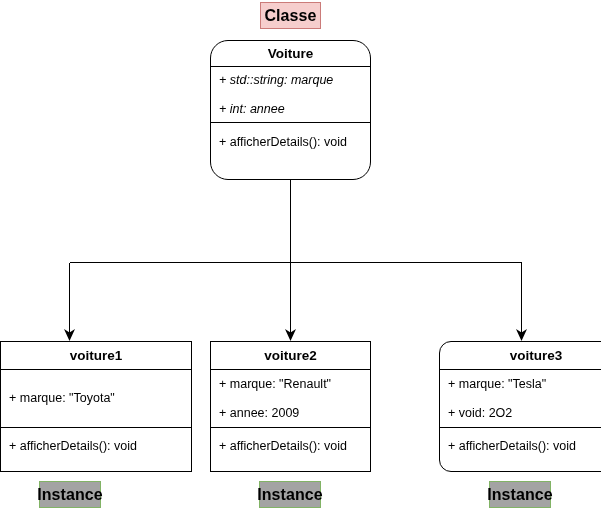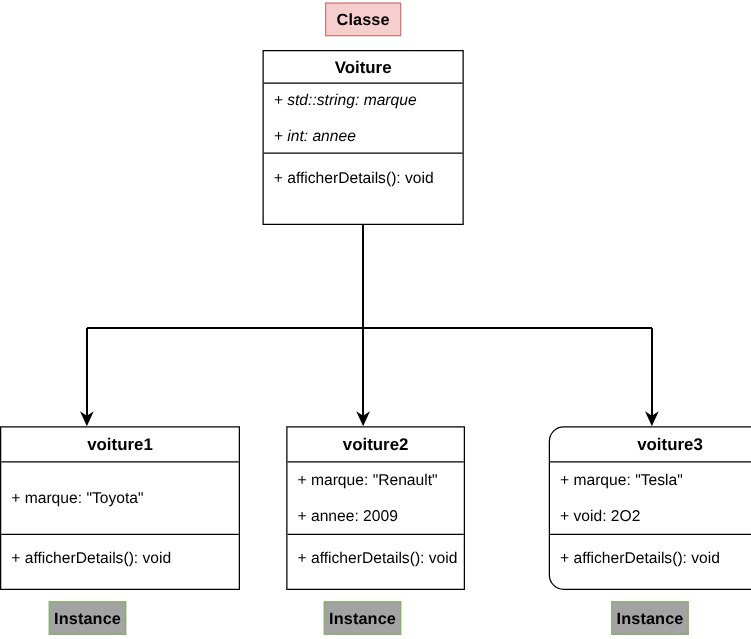--- a/index.html
+++ b/index.html
@@ -19,21 +19,21 @@
     overflow: hidden;
   }
 
   
   .chip {
     position: absolute;
     box-sizing: border-box;
     display: flex;
     align-items: center;
     justify-content: center;
-    font-size: 13px;
+    font-size: 16px;
     font-weight: 700;
     color: #000000;
     letter-spacing: 0.1px;
     border-width: 1px;
     border-style: solid;
   }
   .chip-classe {
     background: #f6cecd;
     border-color: #cb7b79;
   }
@@ -110,21 +110,21 @@
     </g>
     <g fill="#000000" stroke="none">
       <polygon points="69.5,341 64,329 69.5,332.5 75,329"></polygon>
       <polygon points="290.5,341 285,329 290.5,332.5 296,329"></polygon>
       <polygon points="521.5,341 516,329 521.5,332.5 527,329"></polygon>
     </g>
   </svg>
 
   <div class="chip chip-classe" style="left:260px; top:2px; width:61px; height:27px;">Classe</div>
 
-  <div class="uml-box" style="left:210px; top:40px; width:161px; height:140px;">
+  <div class="uml-box" style="left:210px; top:40px; width:161px; height:140px;border-radius:18px;">
     <div class="uml-title" style="height:26px;">Voiture</div>
     <div class="uml-section divided" style="height:56px;font-style:italic;">
       <div class="uml-line">+ std::string: marque</div>
       <div class="uml-line">+ int: annee</div>
     </div>
     <div class="uml-section" style="flex:1 1 auto; justify-content:flex-start; padding-top:12px;">
       <div class="uml-line">+ afficherDetails(): void</div>
     </div>
   </div>
 
@@ -133,21 +133,21 @@
     <div class="uml-section divided" style="height:58px;">
       <div class="uml-line">+ marque: "Toyota"</div>
     </div>
     <div class="uml-section" style="flex:1 1 auto; justify-content:flex-start; padding-top:11px;">
       <div class="uml-line">+ afficherDetails(): void</div>
     </div>
   </div>
 
   <div class="chip chip-instance" style="left:39px; top:481px; width:62px; height:27px;">Instance</div>
 
-  <div class="uml-box" style="left:210px; top:341px; width:143px; height:131px;margin-left:19px;">
+  <div class="uml-box" style="left:210px; top:341px; width:161px; height:131px;">
     <div class="uml-title" style="height:28px;">voiture2</div>
     <div class="uml-section divided" style="height:58px;">
       <div class="uml-line">+ marque: "Renault"</div>
       <div class="uml-line">+ annee: 2009</div>
     </div>
     <div class="uml-section" style="flex:1 1 auto; justify-content:flex-start; padding-top:11px;">
       <div class="uml-line">+ afficherDetails(): void</div>
     </div>
   </div>
 

